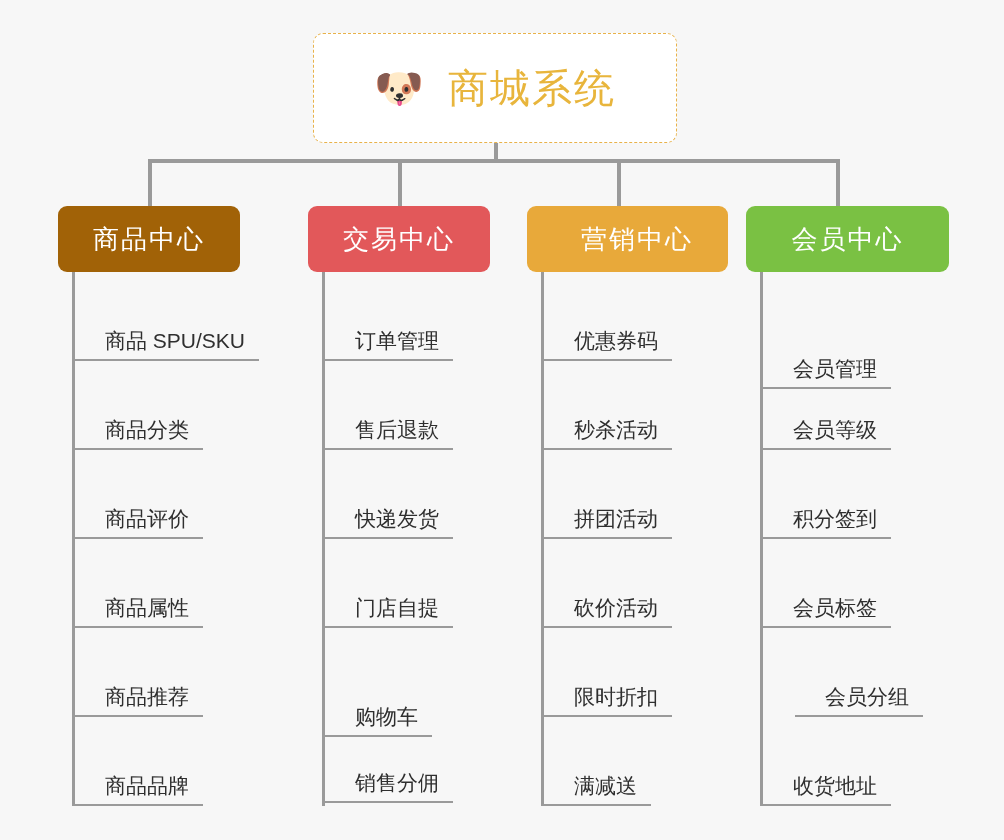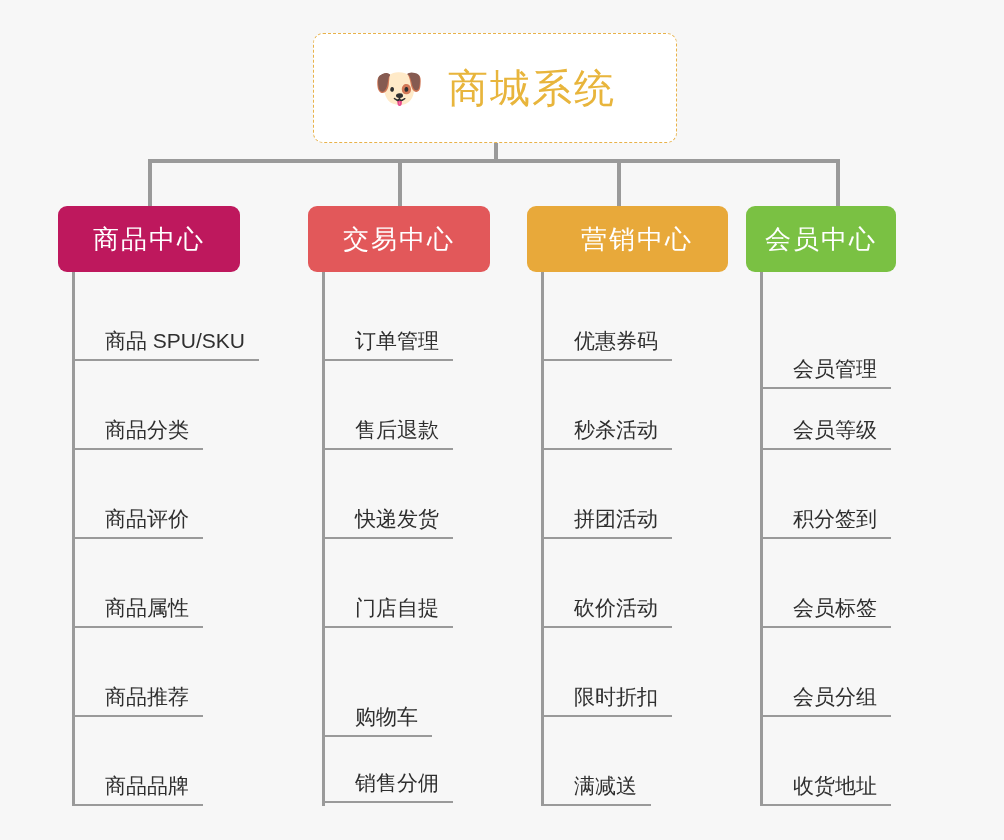--- a/index.html
+++ b/index.html
@@ -124,21 +124,21 @@
   <div class="root-node">
     <span class="root-icon">🐶</span>
     <span class="root-title">商城系统</span>
   </div>
 
   <div class="conn conn-stem"></div>
   <div class="conn conn-bus"></div>
 
   <div id="dynamic-layer">
       <div class="conn conn-drop" style="left: 148px;"></div>
-      <div class="cat" style="left: 58px; width: 182px; background: #be185d;">
+      <div class="cat" style="left: 58px; width: 182px; background: #a16207;">
         <span>商品中心</span>
       </div>
       <div class="leaf-col" style="left: 72px; height: 534px;">
         <div class="leaf-spine" style="height: 534px;"></div>
         <div class="leaf-item" style="top: 0px;">
           <span class="leaf-label">商品 SPU/SKU</span>
         </div>
         <div class="leaf-item" style="top: 89px;">
           <span class="leaf-label">商品分类</span>
         </div>
@@ -199,38 +199,38 @@
           <span class="leaf-label">砍价活动</span>
         </div>
         <div class="leaf-item" style="top: 356px;">
           <span class="leaf-label">限时折扣</span>
         </div>
         <div class="leaf-item" style="top: 445px;">
           <span class="leaf-label">满减送</span>
         </div>
       </div>
       <div class="conn conn-drop" style="left: 836px;"></div>
-      <div class="cat" style="left: 746px; width: 150px; background: rgb(122, 193, 67);">
+      <div class="cat" style="left: 746px; width: 203px; background: rgb(122, 193, 67);">
         <span>会员中心</span>
       </div>
       <div class="leaf-col" style="left: 760px; height: 534px;">
         <div class="leaf-spine" style="height: 534px;"></div>
         <div class="leaf-item" style="top: 0px; margin-top: 28px;">
           <span class="leaf-label">会员管理</span>
         </div>
         <div class="leaf-item" style="top: 89px;">
           <span class="leaf-label">会员等级</span>
         </div>
         <div class="leaf-item" style="top: 178px;">
           <span class="leaf-label">积分签到</span>
         </div>
         <div class="leaf-item" style="top: 267px;">
           <span class="leaf-label">会员标签</span>
         </div>
-        <div class="leaf-item" style="top: 356px;">
+        <div class="leaf-item" style="top: 356px; padding-left: 32px;">
           <span class="leaf-label">会员分组</span>
         </div>
         <div class="leaf-item" style="top: 445px;">
           <span class="leaf-label">收货地址</span>
         </div>
       </div>
     </div>
 
 </div>
 

